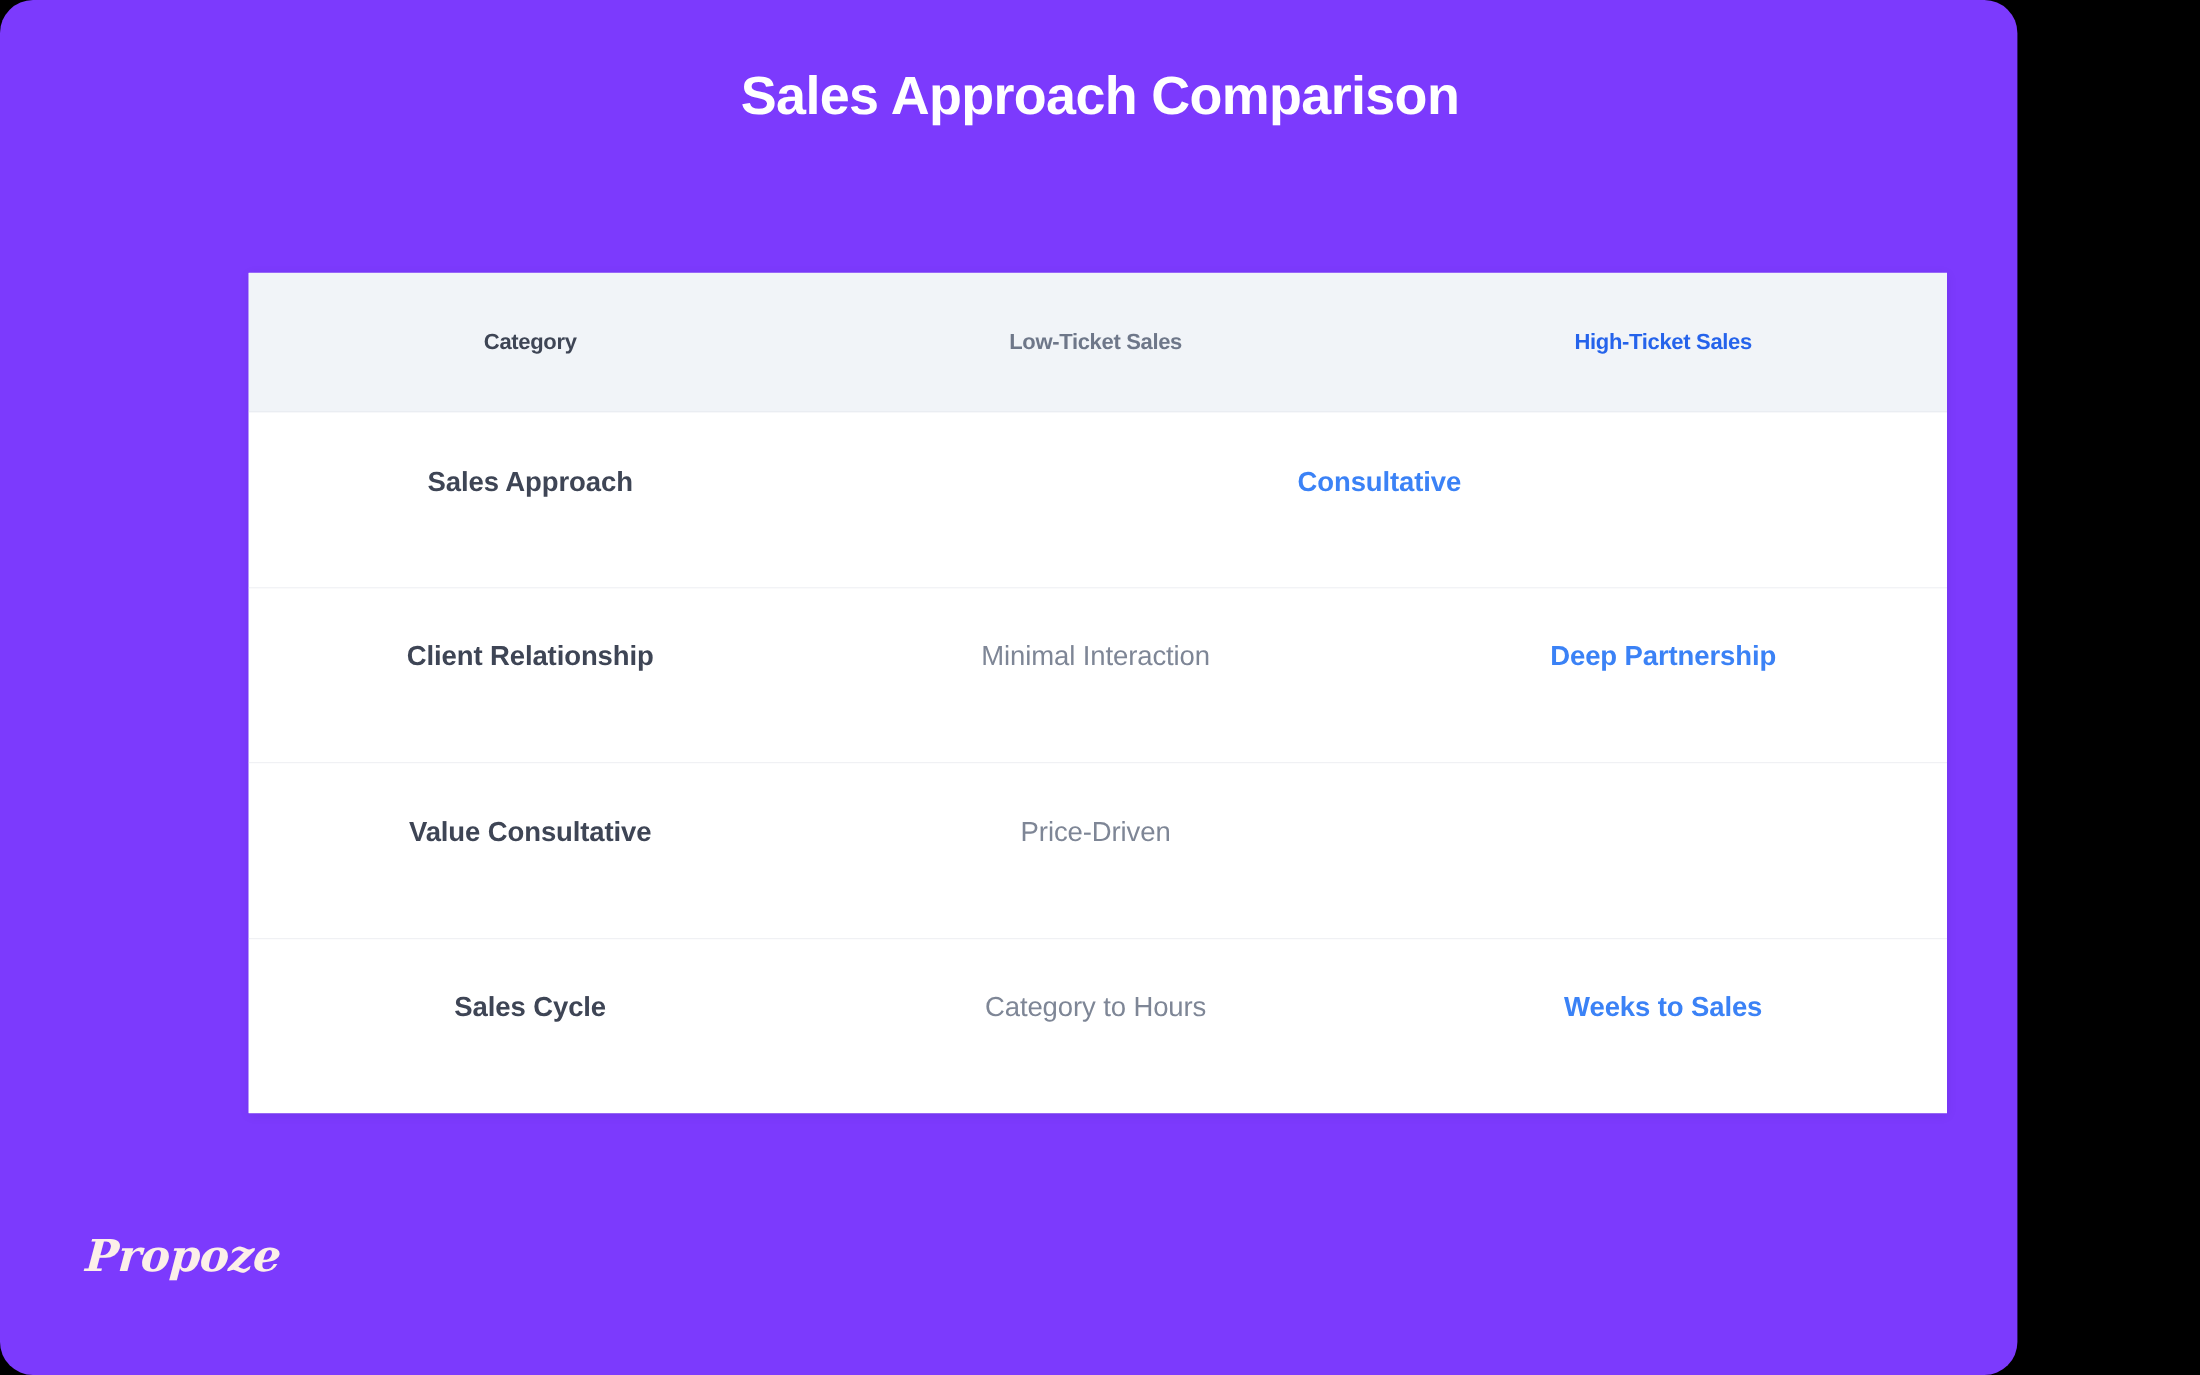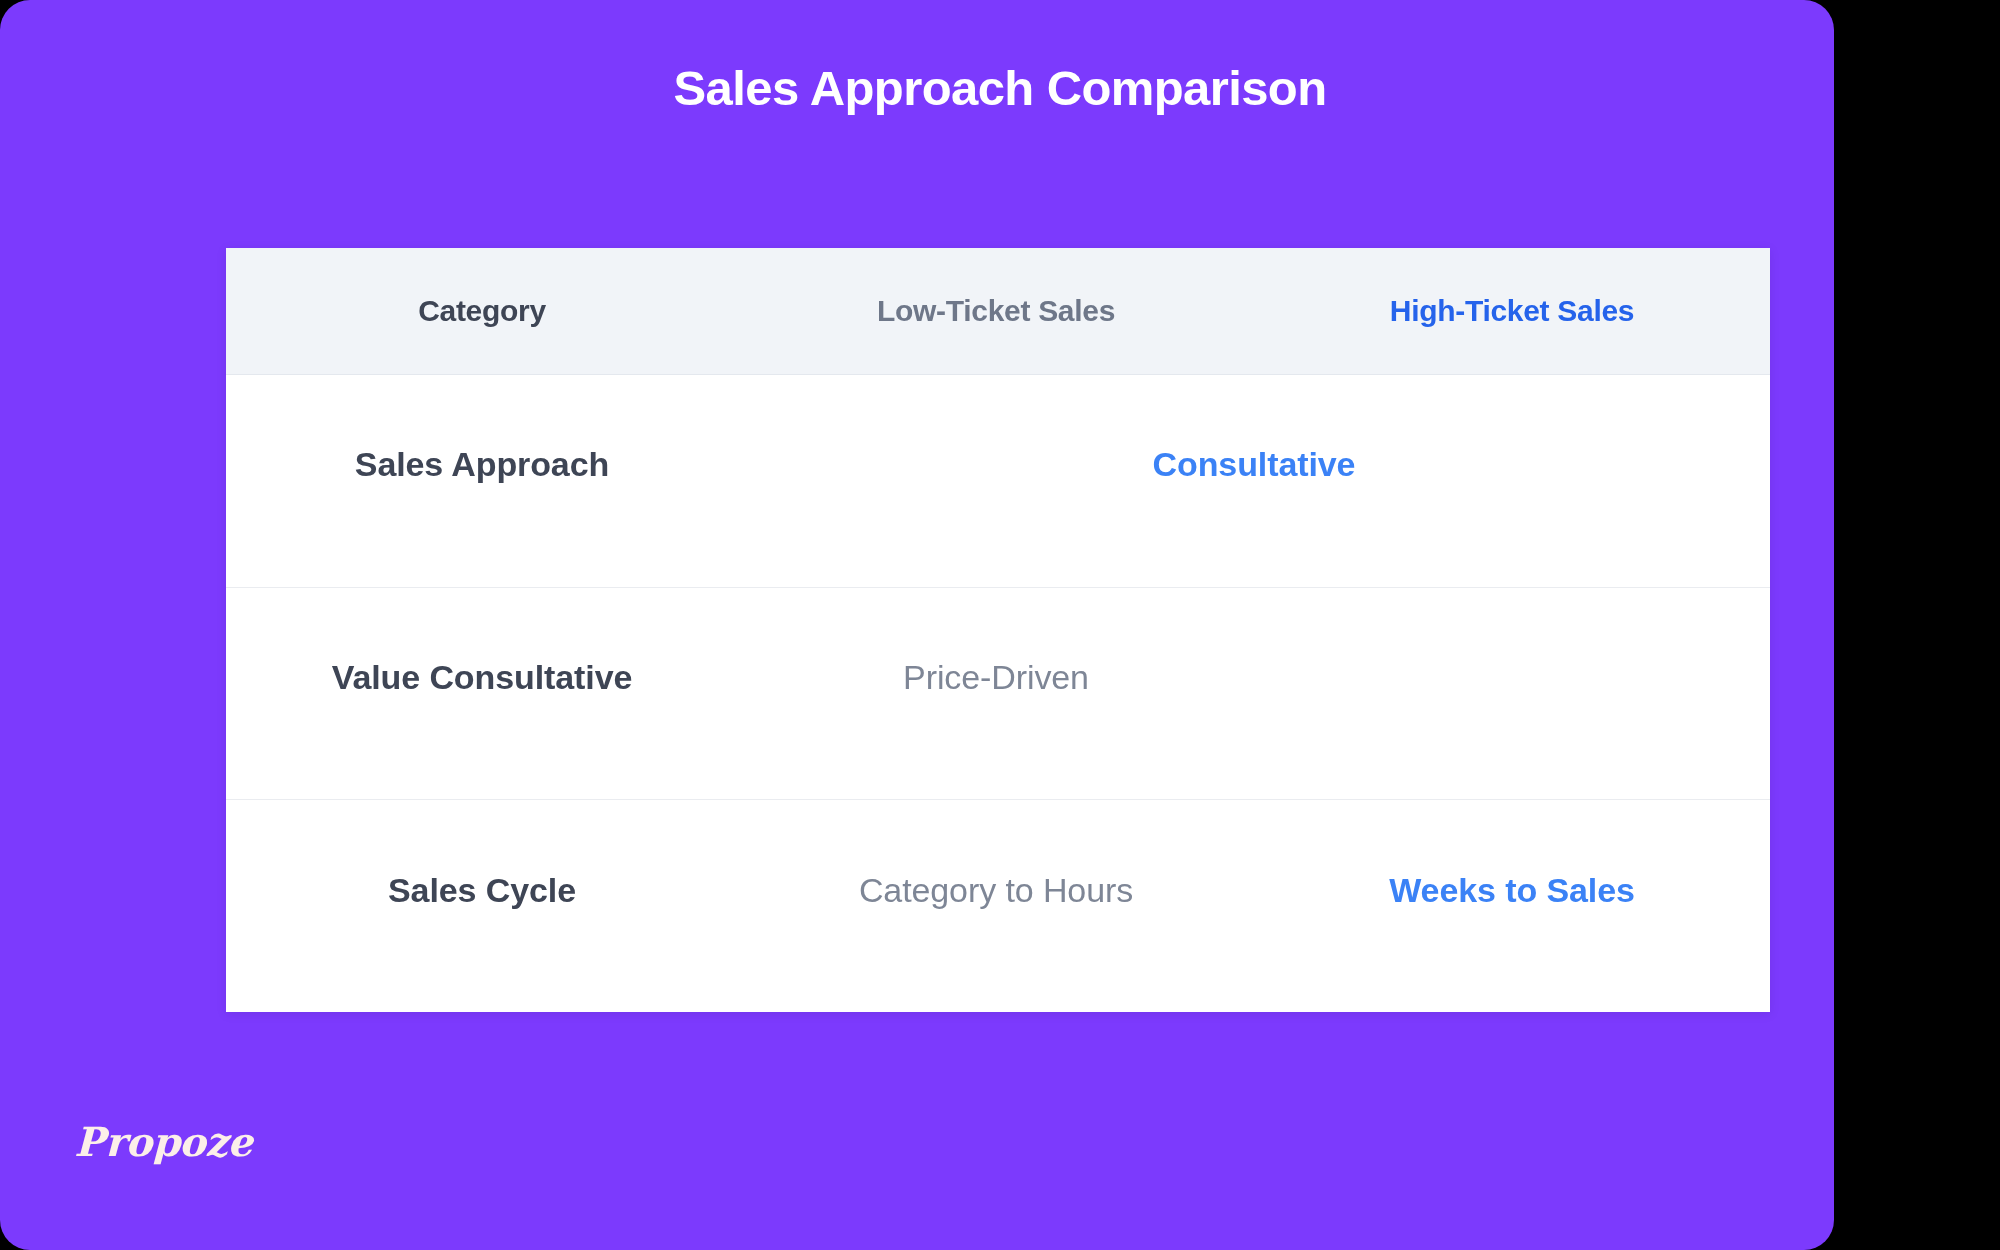--- a/index.html
+++ b/index.html
@@ -83,31 +83,31 @@
     box-sizing: border-box;
     text-align: center;
     padding: 0 10px;
   }
   .col-1 { flex: 0 0 512px; }
   .col-2 { flex: 0 0 516px; }
   .col-3 { flex: 1 1 auto; text-align: center; }
 
   
   .th {
-    font-size: 30px;
+    font-size: 20px;
     font-weight: bold;
     letter-spacing: -0.3px;
   }
   .th-category { color: #3E4555; }
   .th-low      { color: #6E7789; }
   .th-high     { color: #2563EB; }
 
   
   .td {
-    font-size: 34px;
+    font-size: 25px;
     letter-spacing: -0.1px;
   }
   .td-category {
     color: #3E4555;
     font-weight: bold;
   }
   .td-low  { color: #7E8696; font-weight: normal; }
   .td-high { color: #3b82f6; font-weight: bold; }
 
   
@@ -142,20 +142,25 @@
       <div class="col col-3 th th-high">High-Ticket Sales</div>
     </div>
 
     <div class="table-body">
 
       <div class="row">
         <div class="col col-1 td td-category">Sales Approach</div>
         <div class="col col-3 td td-high">Consultative</div>
       </div>
 
+      <div class="row">
+        <div class="col col-1 td td-category">Client Relationship</div>
+        <div class="col col-2 td td-low">Minimal Interaction</div>
+        <div class="col col-3 td td-high">Deep Partnership</div>
+      </div>
 
       <div class="row">
         <div class="col col-1 td td-category">Value Consultative</div>
         <div class="col col-2 td td-low">Price-Driven</div>
       </div>
 
       <div class="row">
         <div class="col col-1 td td-category">Sales Cycle</div>
         <div class="col col-2 td td-low">Category to Hours</div>
         <div class="col col-3 td td-high">Weeks to Sales</div>

